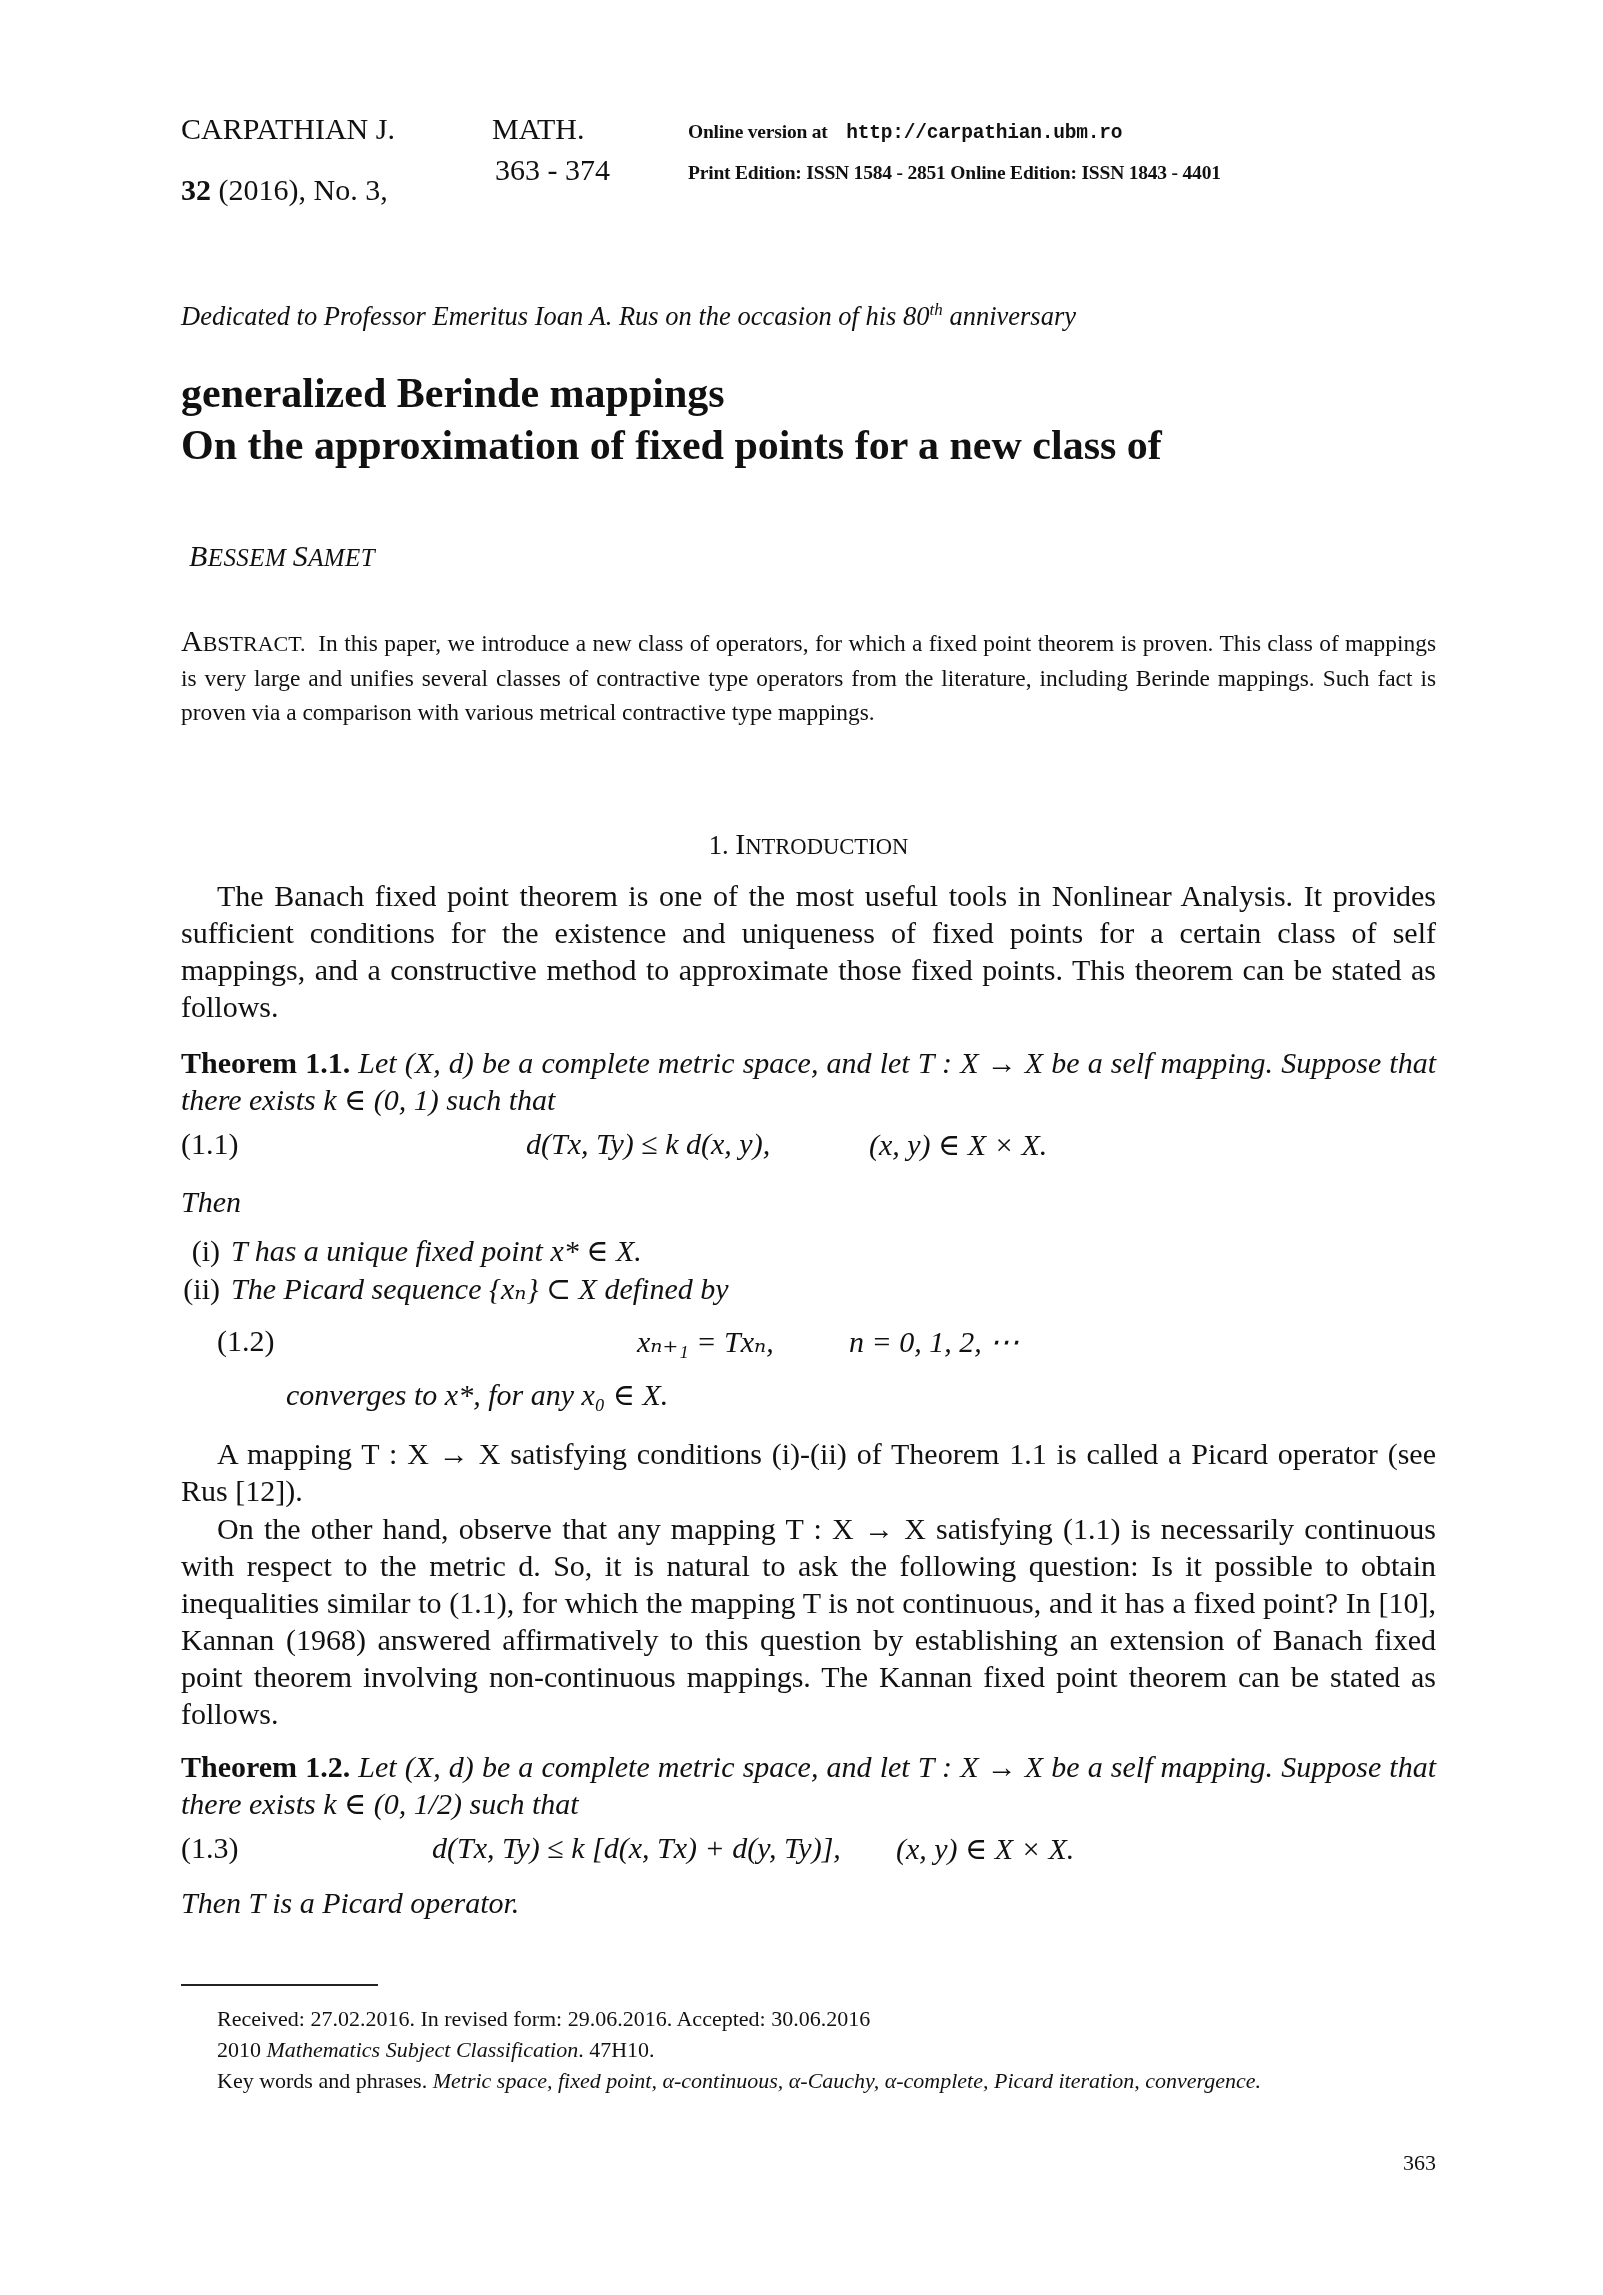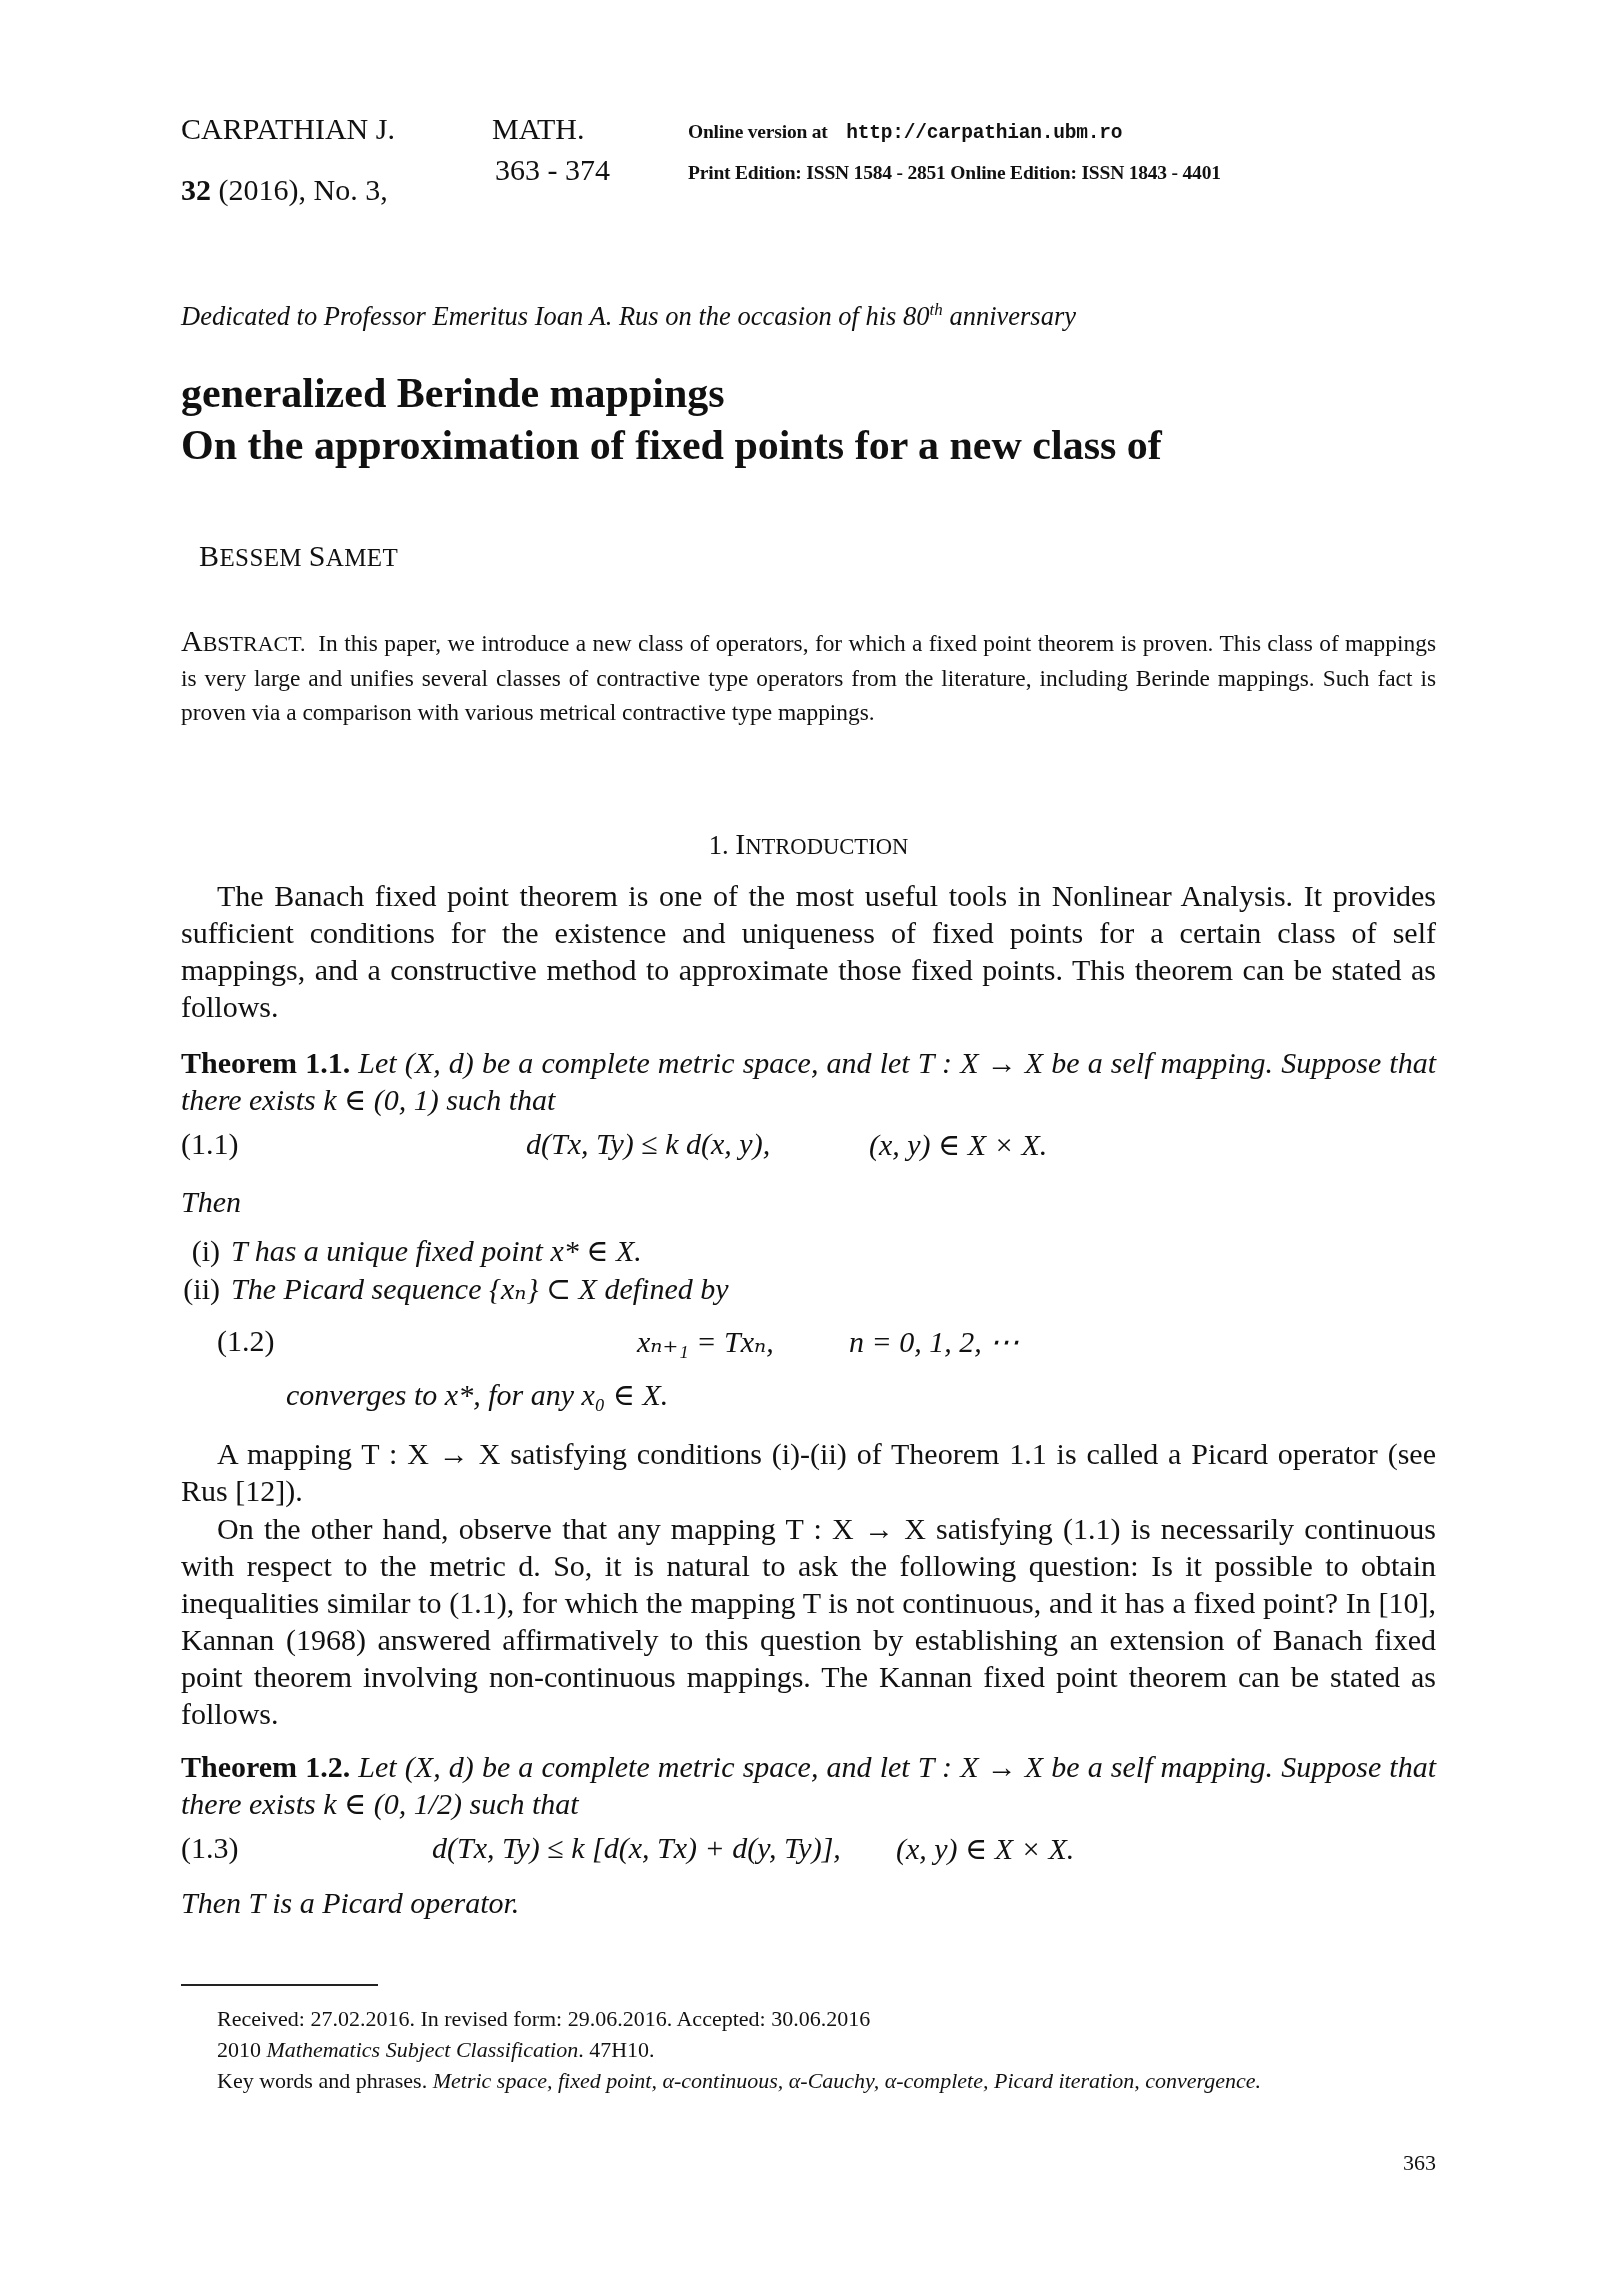--- a/index.html
+++ b/index.html
@@ -53,21 +53,21 @@
 
   <div class="abs dedication" style="top:300px; left:0;">
     <span>Dedicated to Professor Emeritus Ioan A. Rus on the occasion of his 80</span><sup>th</sup><span> anniversary</span>
   </div>
 
   <div class="abs title" style="top:367px; left:0; width:1255px;">
     <div>generalized Berinde mappings</div>
     <div>On the approximation of fixed points for a new class of</div>
   </div>
 
-  <div class="abs author" style="top:539px; left:18px;">
+  <div class="abs author" style="top:539px; left:8px;font-style:italic;">
     <span class="sc-big">B</span><span>ESSEM</span>&nbsp;<span class="sc-big">S</span><span>AMET</span>
   </div>
 
   <div class="abs abstract" style="top:624px; left:0; width:1255px;">
     <span class="sc-big">A</span><span style="font-size:22px;">BSTRACT.</span>&nbsp;&nbsp;<span>In this paper, we introduce a new class of operators, for which a fixed point theorem is proven. This class of mappings is very large and unifies several classes of contractive type operators from the literature, including Berinde mappings. Such fact is proven via a comparison with various metrical contractive type mappings.</span>
   </div>
 
   <div class="abs section" style="top:827px; left:0;">
     <span>1.</span>&nbsp;<span style="font-size:30px;">I</span><span style="font-size:22.6px;">NTRODUCTION</span>
   </div>

